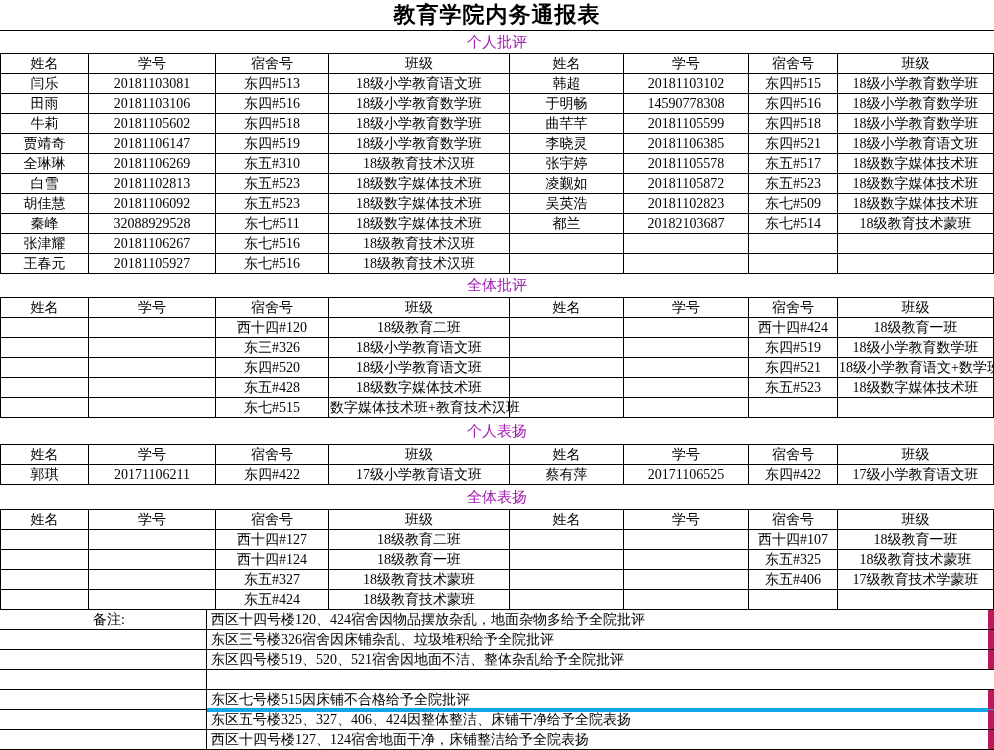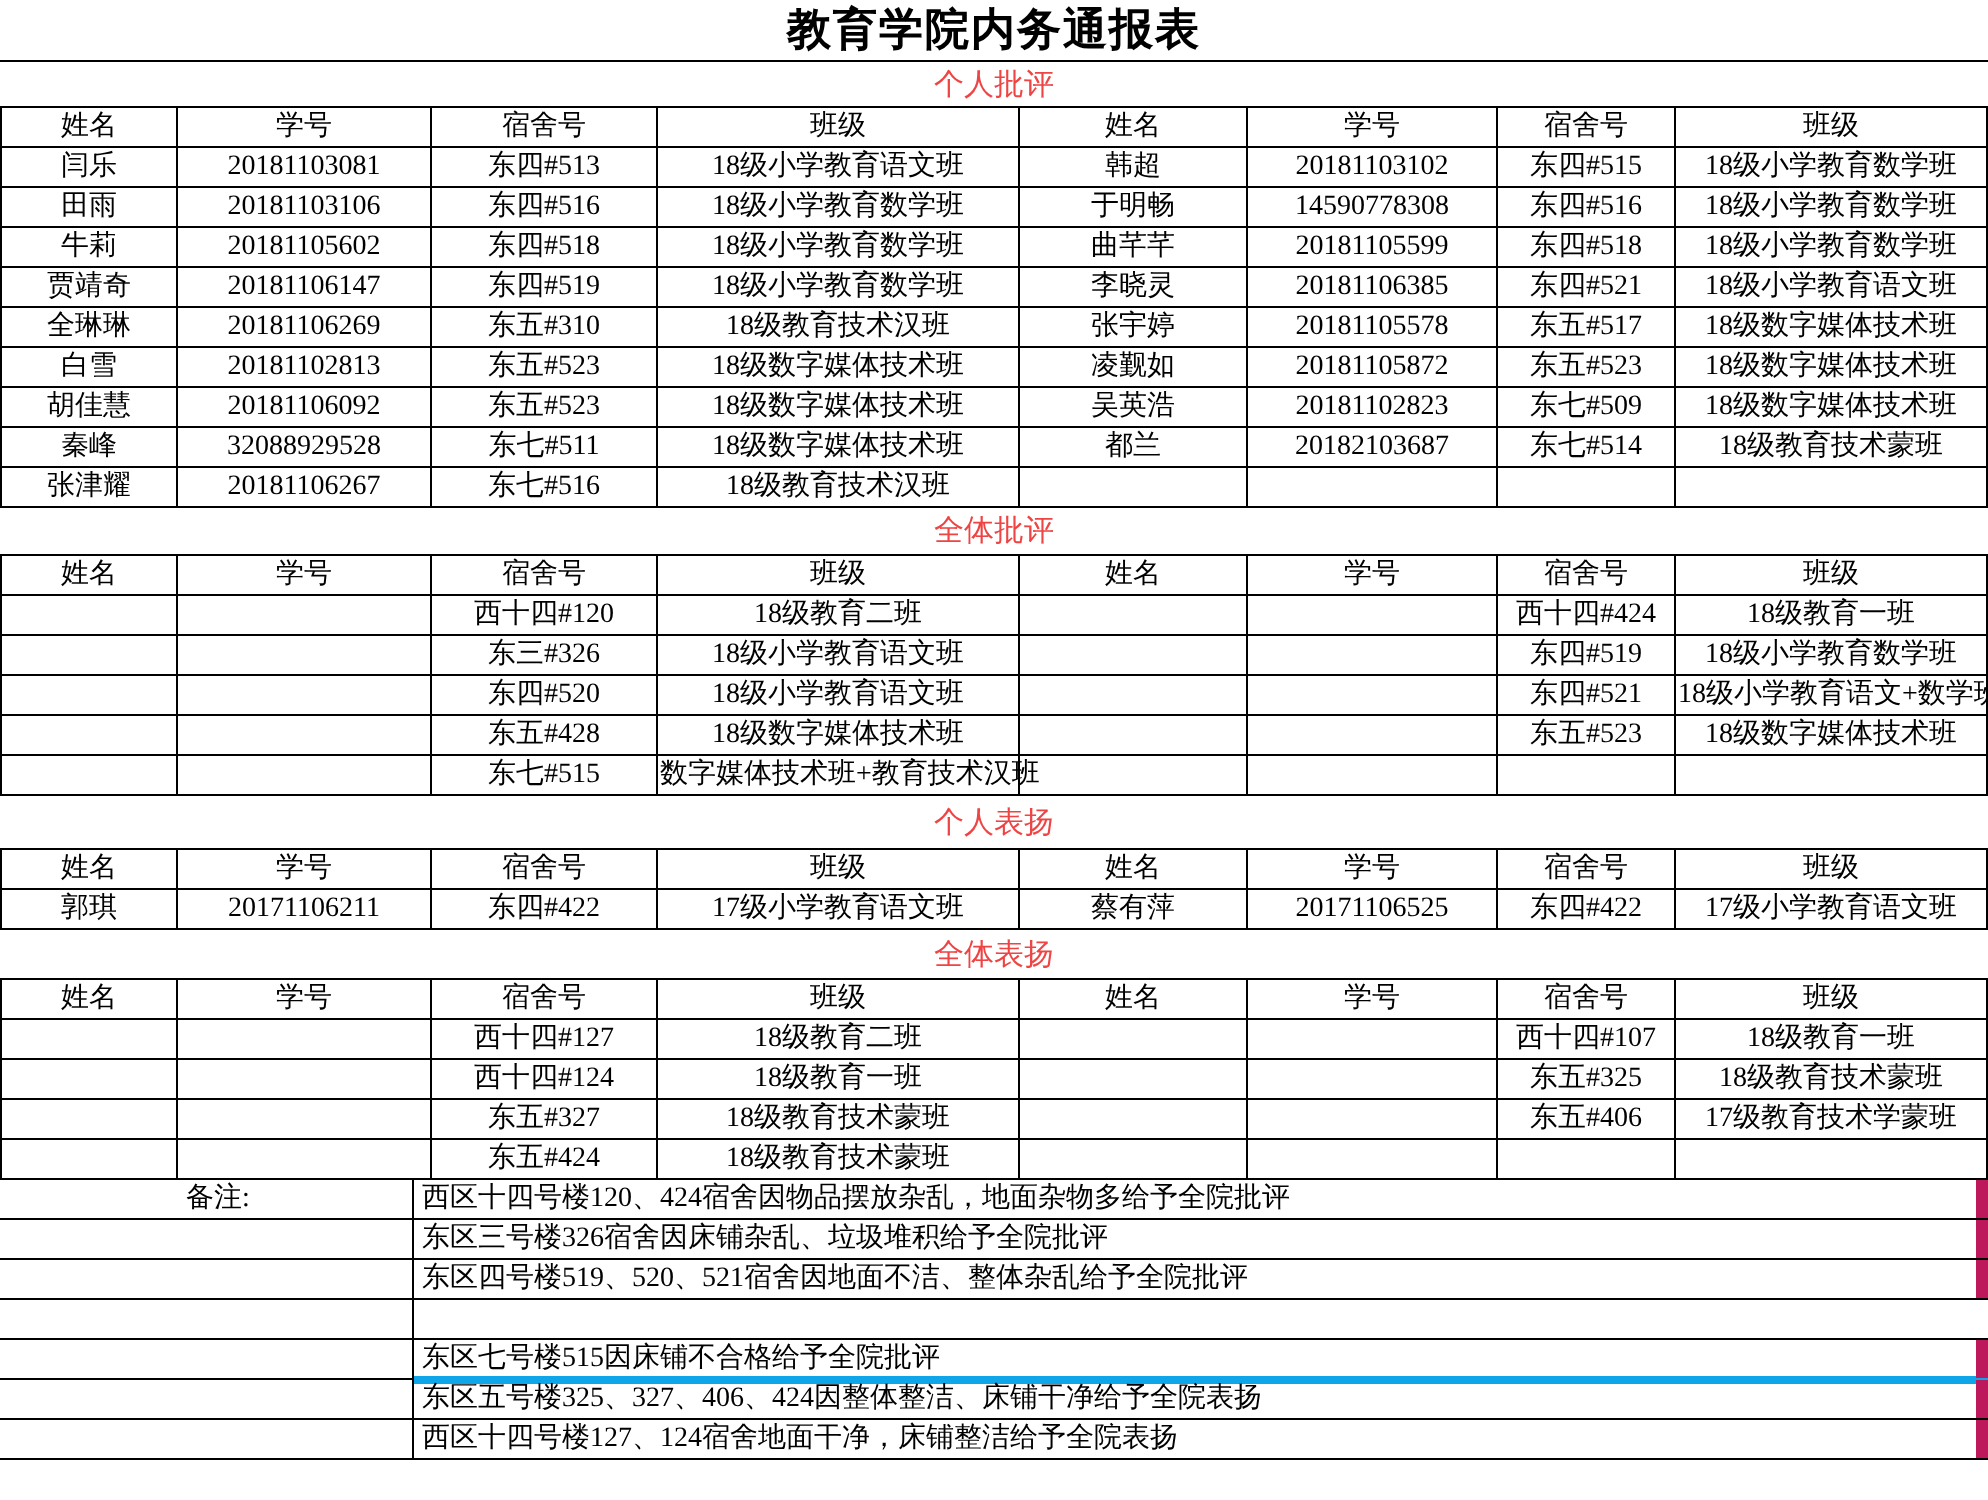--- a/index.html
+++ b/index.html
@@ -3,21 +3,21 @@
 <meta charset="utf-8">
 <style>
   * { box-sizing: border-box; margin: 0; padding: 0; }
   html,body { width: 994px; height: 750px; overflow: hidden; background: #fff; color: #000;
     font-family: "Liberation Serif", "DejaVu Serif", serif; }
   .sheet { width: 994px; }
 
   .title { height: 31px; border-bottom: 1px solid #000; text-align: center;
     font-weight: bold; font-size: 22px; line-height: 29px; letter-spacing: 1px; }
 
-  .seclabel { text-align: center; font-size: 15px; color: #ef4444; display: flex;
+  .seclabel { text-align: center; font-size: 15px; color: #a21caf; display: flex;
     align-items: center; justify-content: center; }
   .seclabel.h1 { height: 22px; }
   .seclabel.h2 { height: 23px; }
   .seclabel.h3 { height: 26px; }
   .seclabel.h4 { height: 24px; }
 
   table { border-collapse: collapse; table-layout: fixed; width: 994px; }
   th, td { border: 1px solid #000; height: 20px; padding: 0 1px; font-size: 14px;
     font-weight: normal; text-align: center; white-space: nowrap; overflow: hidden;
     line-height: 18px; }
@@ -146,20 +146,30 @@
         <tr>
           <td>张津耀</td>
           <td>20181106267</td>
           <td>东七#516</td>
           <td>18级教育技术汉班</td>
           <td></td>
           <td></td>
           <td></td>
           <td></td>
         </tr>
+        <tr>
+          <td>王春元</td>
+          <td>20181105927</td>
+          <td>东七#516</td>
+          <td>18级教育技术汉班</td>
+          <td></td>
+          <td></td>
+          <td></td>
+          <td></td>
+        </tr>
       </tbody>
   </table>
 
   <div class="seclabel h2">全体批评</div>
   <table>
     <colgroup>
       <col style="width:88px">
         <col style="width:127px">
         <col style="width:113px">
         <col style="width:181px">

